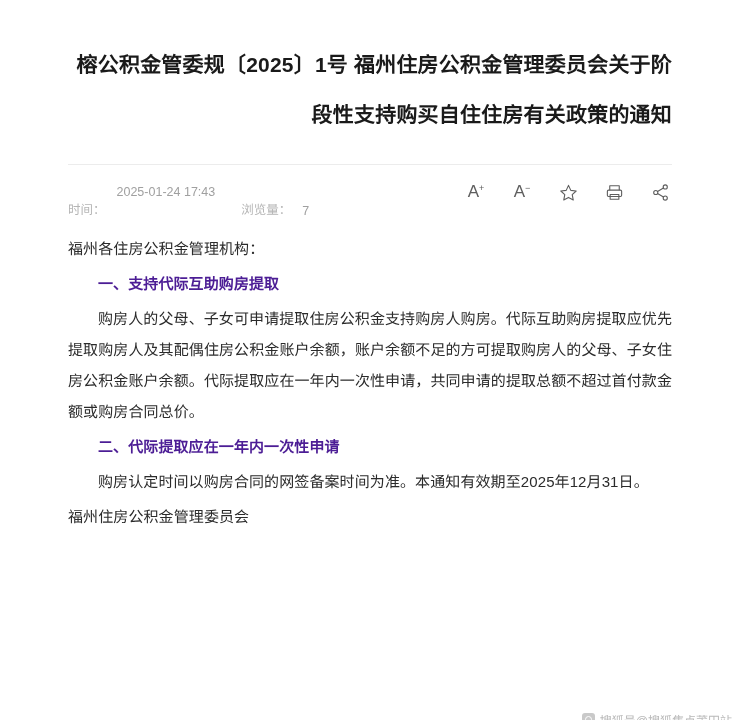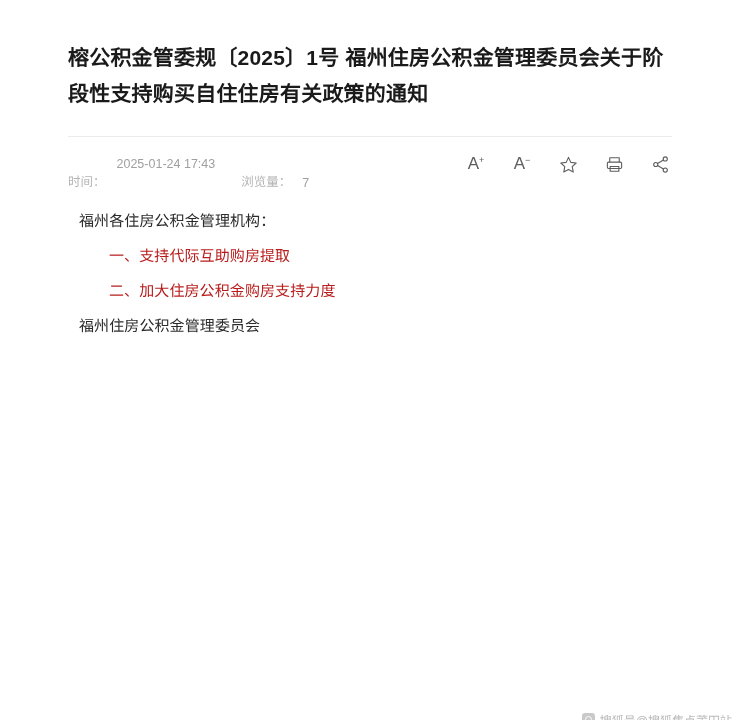--- a/index.html
+++ b/index.html
@@ -18,23 +18,23 @@
   .page {
     width: 740px;
     height: 720px;
     box-sizing: border-box;
     padding: 0 68px;
     position: relative;
   }
   .article-title {
     font-size: 21px;
     font-weight: bold;
-    line-height: 36px;
+    line-height: 50px;
     color: #1a1a1a;
-    text-align: left;
+    text-align: right;
     padding-top: 26px;
     letter-spacing: 0.2px;
   }
   .meta-bar {
     margin-top: 24px;
     border-top: 1px solid #ececec;
     height: 54px;
     display: flex;
     align-items: center;
     justify-content: space-between;
@@ -89,30 +89,30 @@
     display: block;
   }
   .body-text {
     margin-top: 14px;
     font-size: 15px;
     line-height: 31px;
     color: #2b2b2b;
     letter-spacing: 0.1px;
   }
   .body-text p {
-    margin: 0 0 4px 11px;
+    margin: 0 0 4px 0;
     text-align: justify;
   }
   .p-indent {
     text-indent: 2em;
   }
   .sub-head {
     text-indent: 2em;
-    font-weight: normal;
-    color: #b91c1c;
+    font-weight: bold;
+    color: #4c1d95;
     margin-top: 6px;
   }
   .sign {
     text-align: right;
     margin-top: 10px;
     color: #2b2b2b;
   }
   .watermark {
     position: absolute;
     right: 8px;
@@ -188,21 +188,23 @@
           <line x1="8.3" y1="10.7" x2="15.7" y2="6.3"></line>
           <line x1="8.3" y1="13.3" x2="15.7" y2="17.7"></line>
         </svg>
       </div>
     </div>
   </div>
 
   <div class="body-text">
     <p>福州各住房公积金管理机构：</p>
     <p class="sub-head">一、支持代际互助购房提取</p>
-    <p class="sub-head">二、加大住房公积金购房支持力度</p>
+    <p class="p-indent">购房人的父母、子女可申请提取住房公积金支持购房人购房。代际互助购房提取应优先提取购房人及其配偶住房公积金账户余额，账户余额不足的方可提取购房人的父母、子女住房公积金账户余额。代际提取应在一年内一次性申请，共同申请的提取总额不超过首付款金额或购房合同总价。</p>
+    <p class="sub-head">二、代际提取应在一年内一次性申请</p>
+    <p class="p-indent">购房认定时间以购房合同的网签备案时间为准。本通知有效期至2025年12月31日。</p>
     <p class="sign">福州住房公积金管理委员会</p>
 
   </div>
 
   <div class="watermark">
     <span class="wm-logo"></span>
     <span>搜狐号@搜狐焦点莆田站</span>
   </div>
 
 </div>

